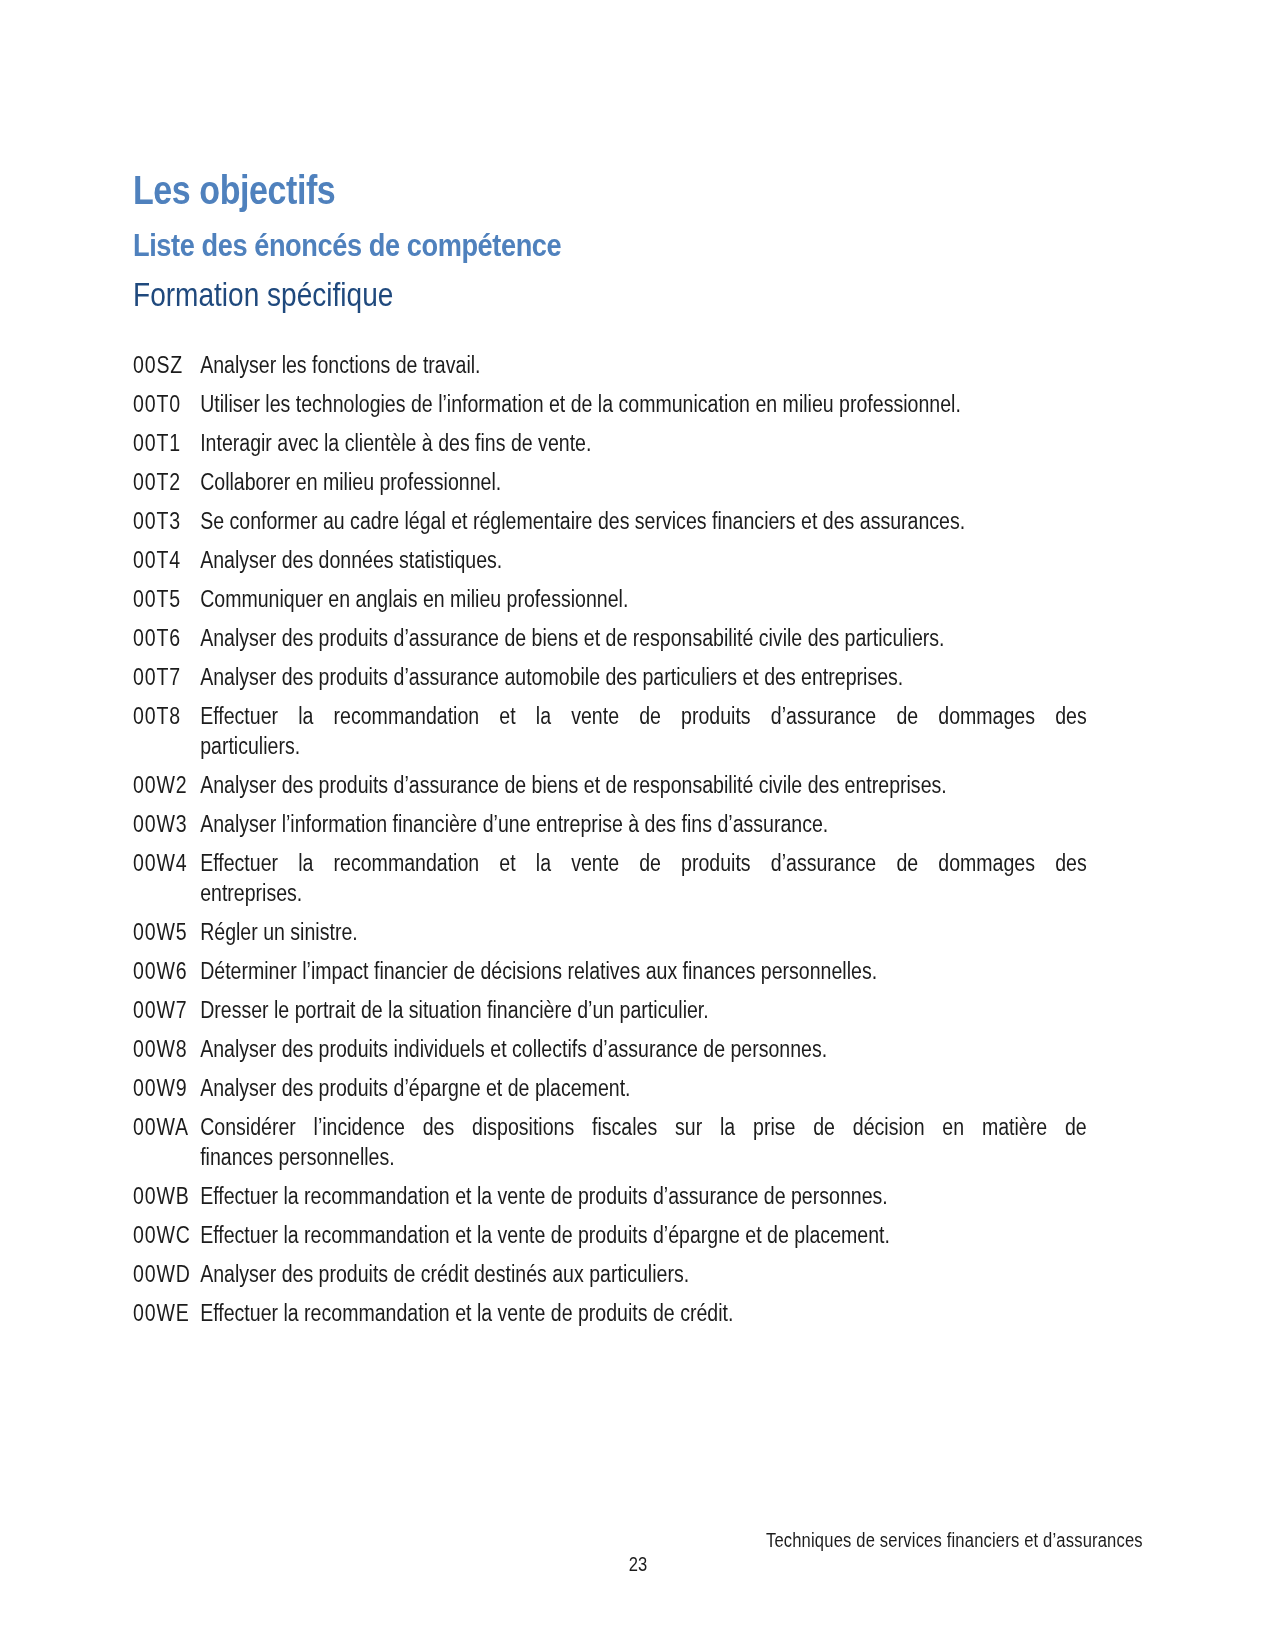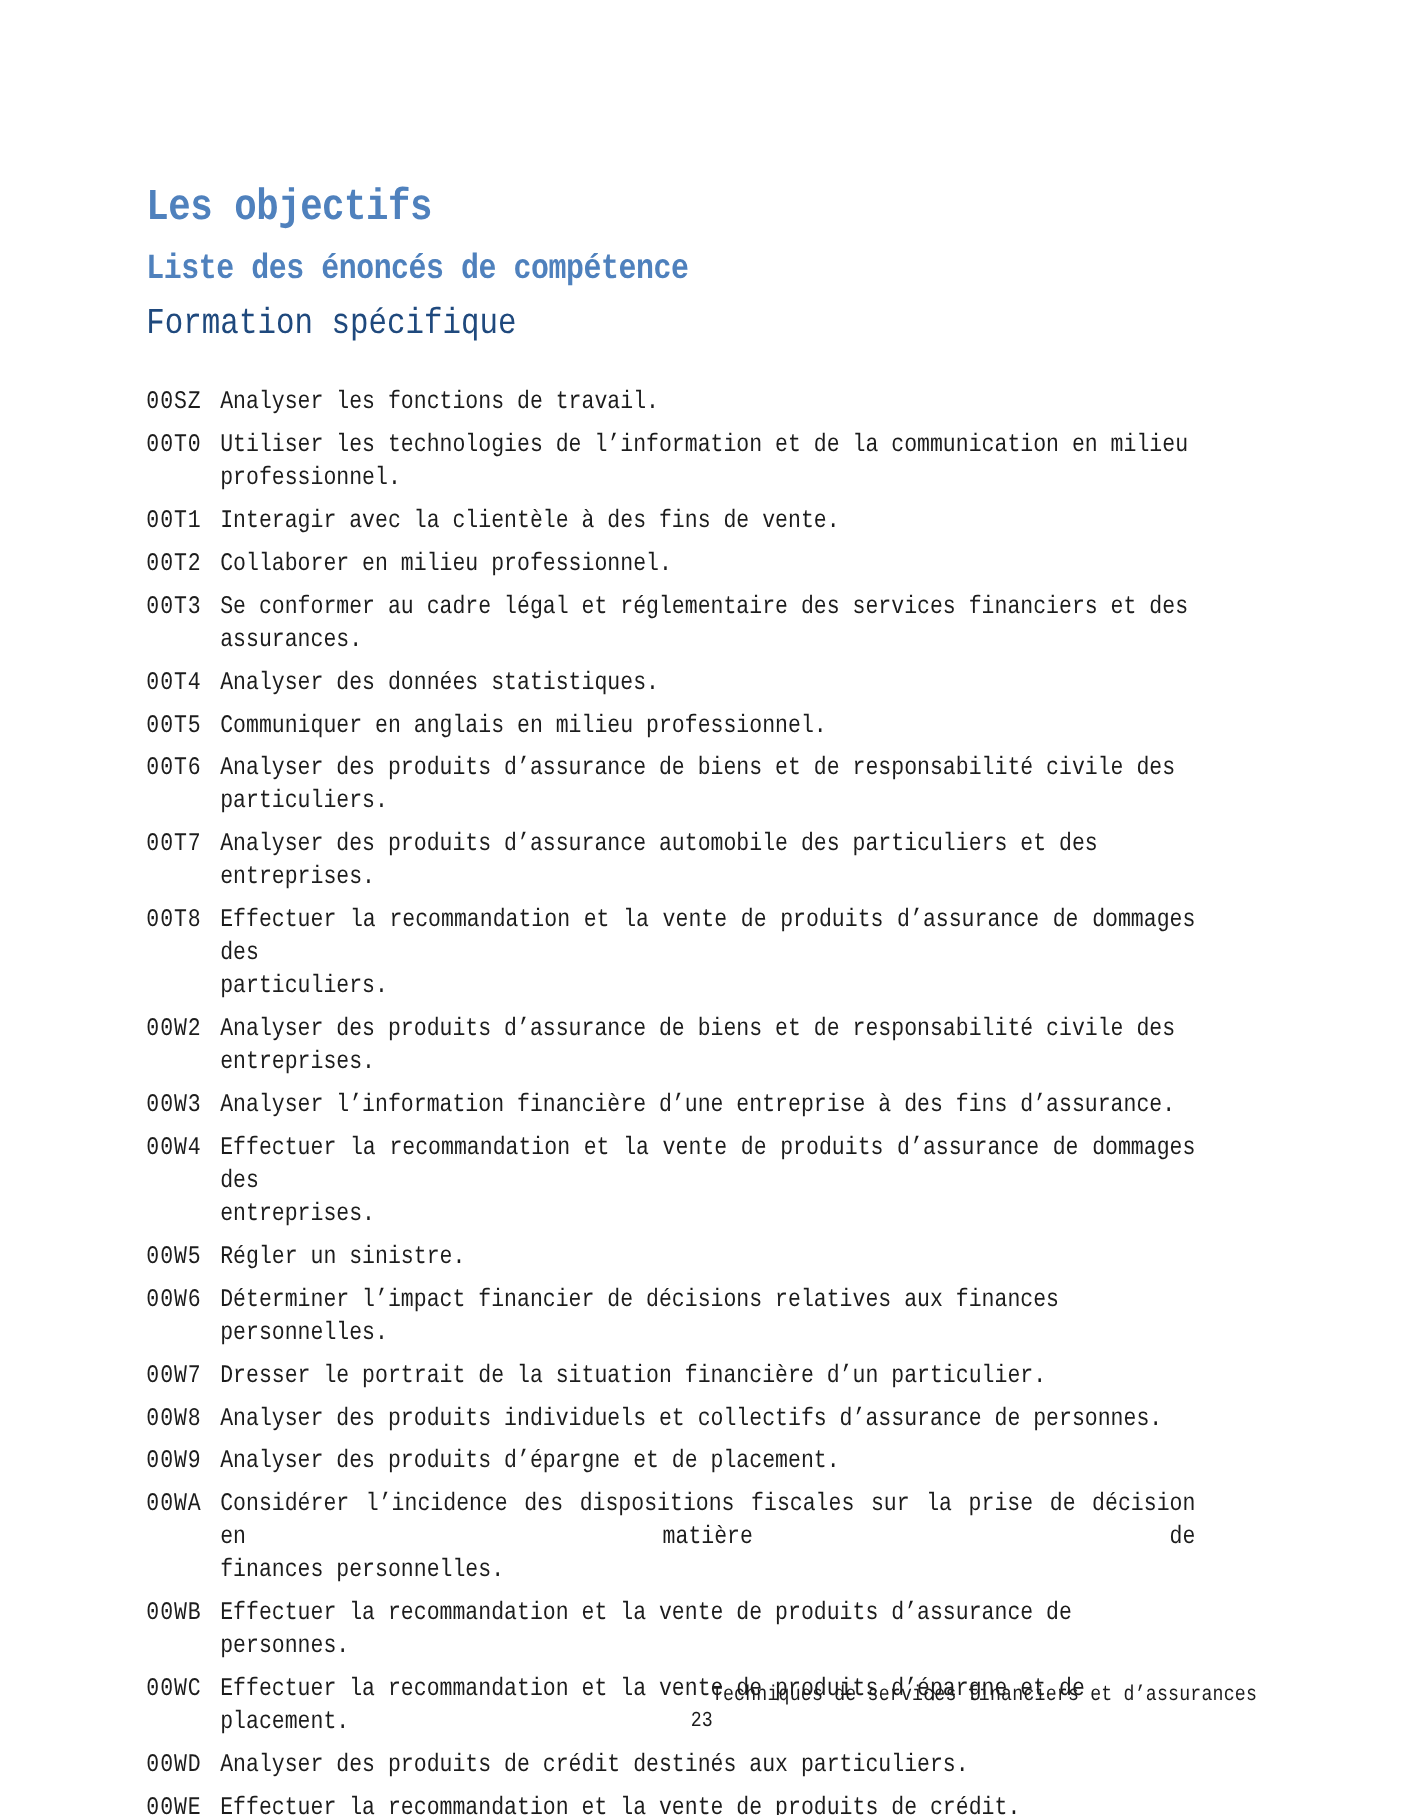--- a/index.html
+++ b/index.html
@@ -8,21 +8,21 @@
     --body-text:#1c1c1c;
   }
   *{margin:0;padding:0;box-sizing:border-box;}
   html,body{background:#e8e8e8;}
   .page{
     position:relative;
     width:1275px;height:1650px;
     background:#ffffff;
     margin:0 auto;
     overflow:hidden;
-    font-family:Liberation Mono, monospace;
+    font-family:Liberation Sans, sans-serif;
   }
   
   .content{
     position:absolute;left:133px;top:0;
     width:1188px;height:1650px;
     transform:scaleX(0.85);
     transform-origin:0 0;
   }
   .doc-title{
     position:absolute;left:0;top:167px;

